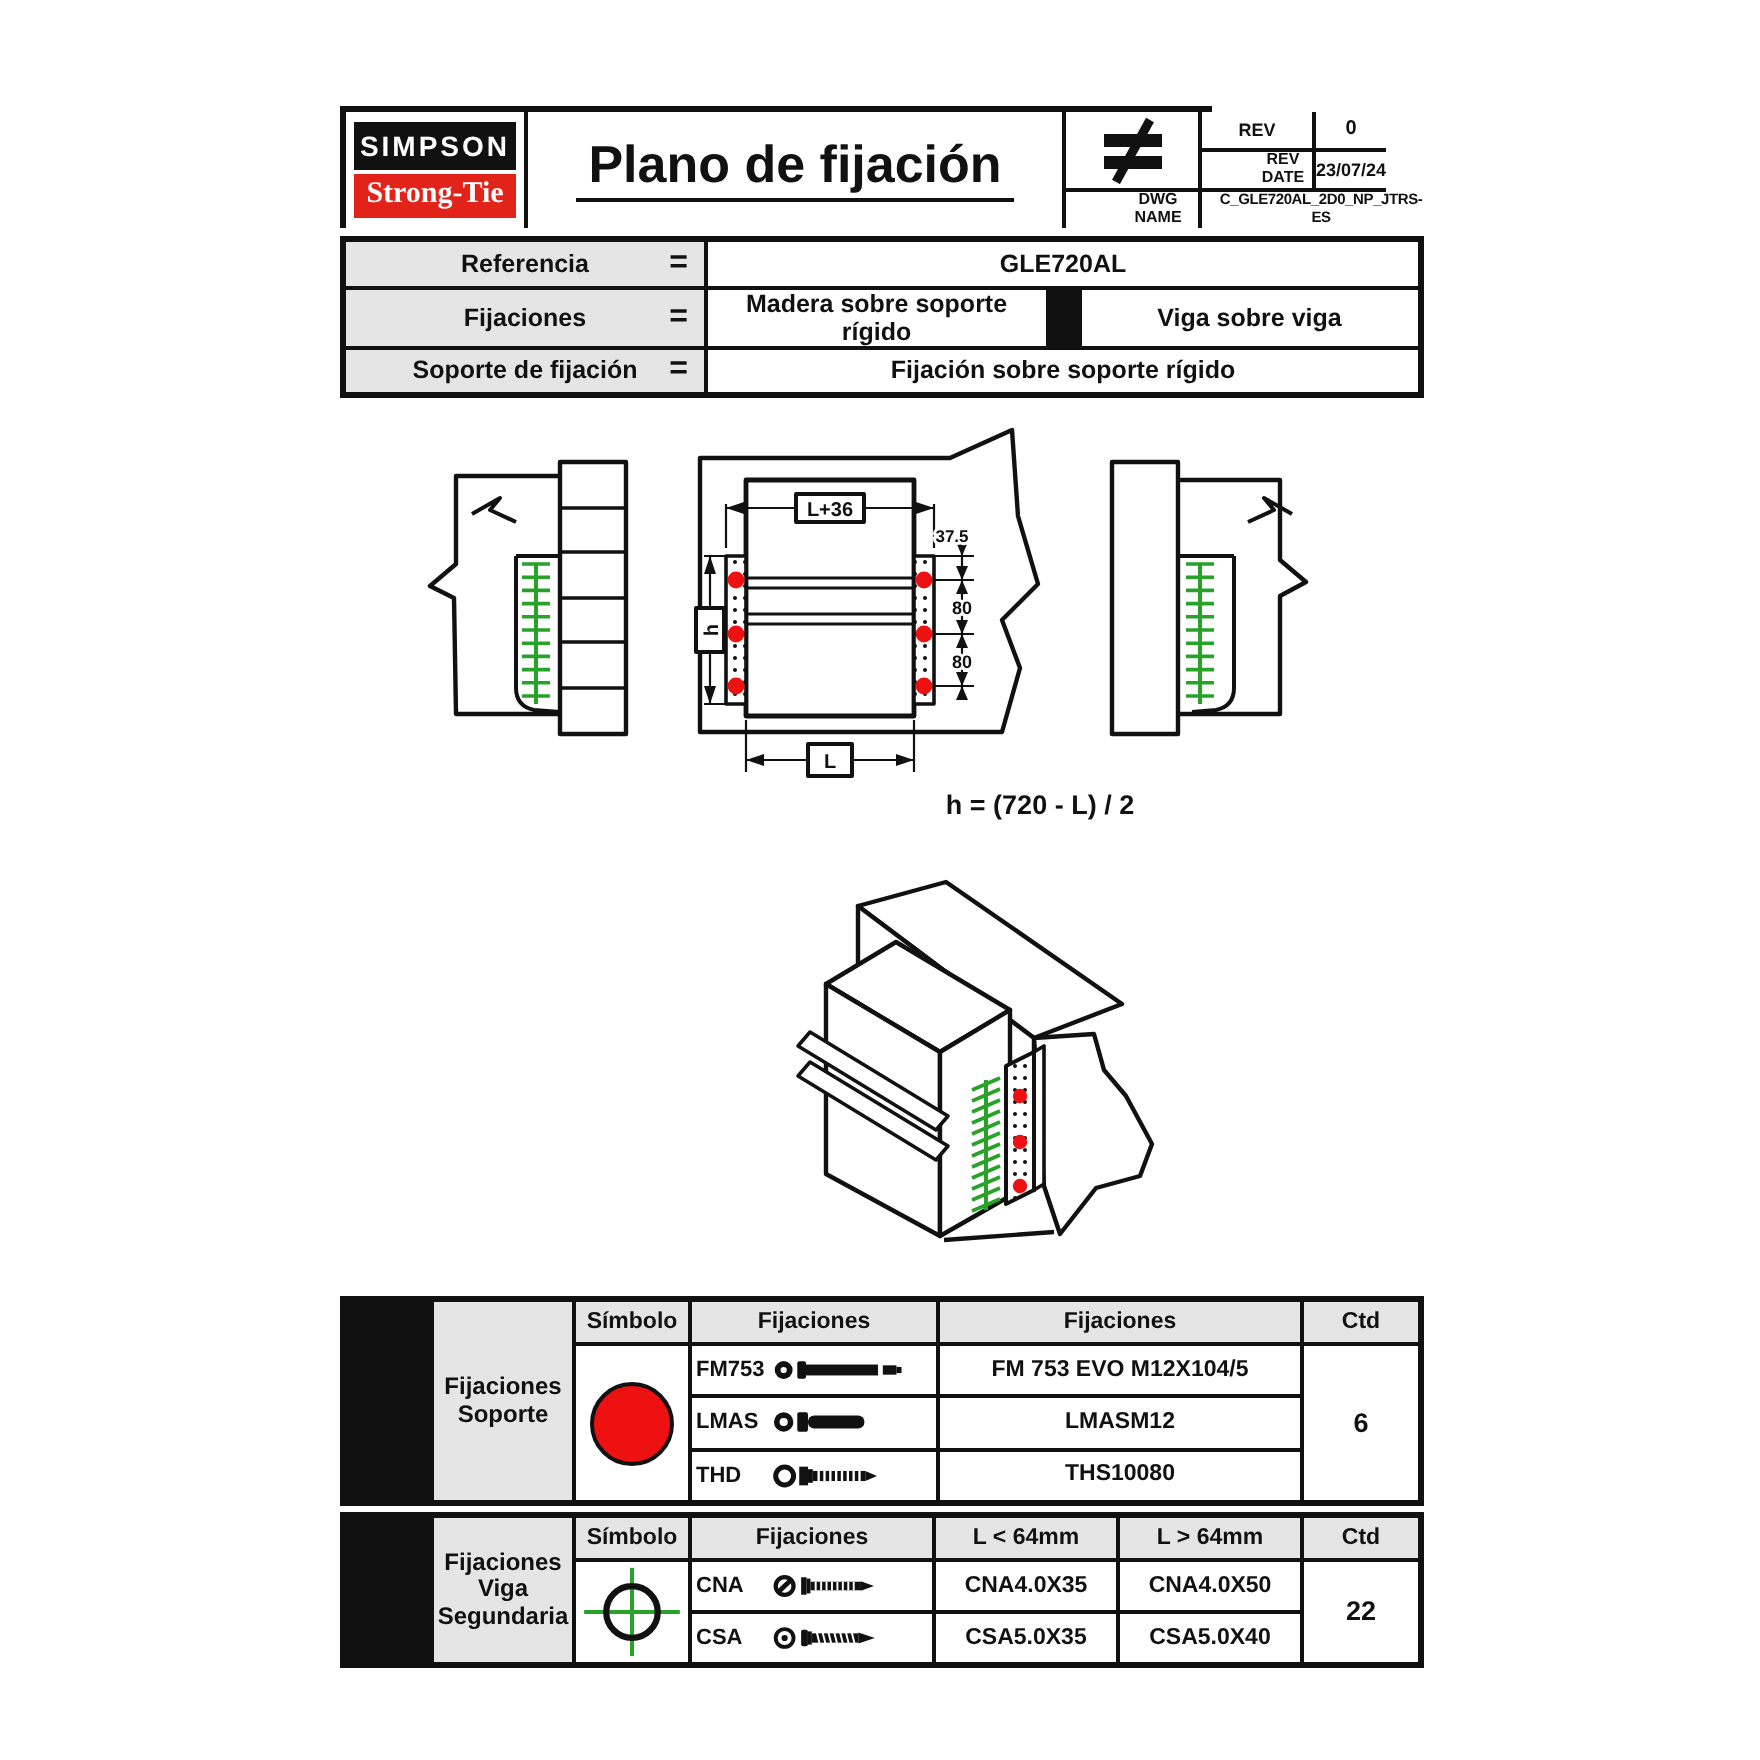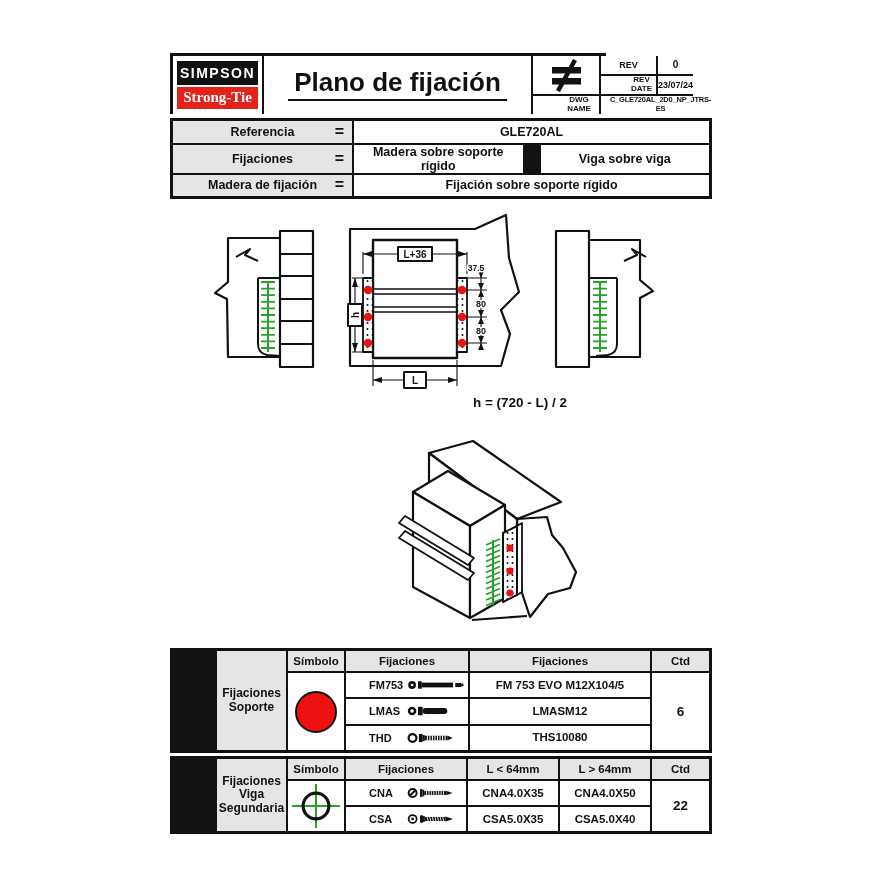--- a/index.html
+++ b/index.html
@@ -33,21 +33,21 @@
   
   #tbl1{left:170px;top:648px;width:542px;height:105px;
         grid-template-columns:113px 56px 122px 180px 1fr;grid-template-rows:20px 1fr 1fr 1fr;}
   #tbl2{left:170px;top:756px;width:542px;height:78px;
         grid-template-columns:113px 56px 120px 90px 90px 1fr;grid-template-rows:20px 1fr 1fr;}
   .rowlbl{grid-row:1/-1;grid-column:1;font-size:12px;margin-left:44px;}
   .rowlbl span{display:block;max-width:80px;}
   .hd{font-size:11.5px;}
   .symcell{grid-column:2;grid-row:2/-1;}
   .qtycell{grid-column:-2;grid-row:2/-1;font-size:13.5px;}
-  .fix{justify-content:flex-start;padding-left:23px;gap:4px;font-size:11px;}
+  .fix{justify-content:flex-start;padding-left:2px;gap:4px;font-size:11px;}
   .fix .code{min-width:34px;text-align:left;}
   .name{font-size:11.5px;}
   .red-dot{width:38px;height:38px;border-radius:50%;background:#ee1111;border:2.5px solid #111;}
   svg text{font-family:"Liberation Sans","DejaVu Sans",sans-serif;font-weight:bold;fill:#111;}
   .drawing{position:absolute;left:170px;top:200px;}
 </style>
 </head>
 <body>
 
 <div class="stage">
@@ -87,21 +87,21 @@
     <div class="c g lbl">
       <span>Fijaciones</span>
       <span class="eq">=</span>
     </div>
     <div class="split2">
       <div class="c v12">Madera sobre soporte rígido</div>
       <div class="c v12">Viga sobre viga</div>
     </div>
 
     <div class="c g lbl">
-      <span>Madera de fijación</span>
+      <span>Soporte de fijación</span>
       <span class="eq">=</span>
     </div>
     <div class="c v12">Fijación sobre soporte rígido</div>
   </div>
 
   <svg class="drawing" width="542" height="448" viewBox="0 0 542 448">
     <defs>
       <pattern id="dots" width="5" height="6" patternUnits="userSpaceOnUse">
         <rect width="5" height="6" fill="#fff"></rect>
         <circle cx="2.5" cy="3" r="1" fill="#111"></circle>

